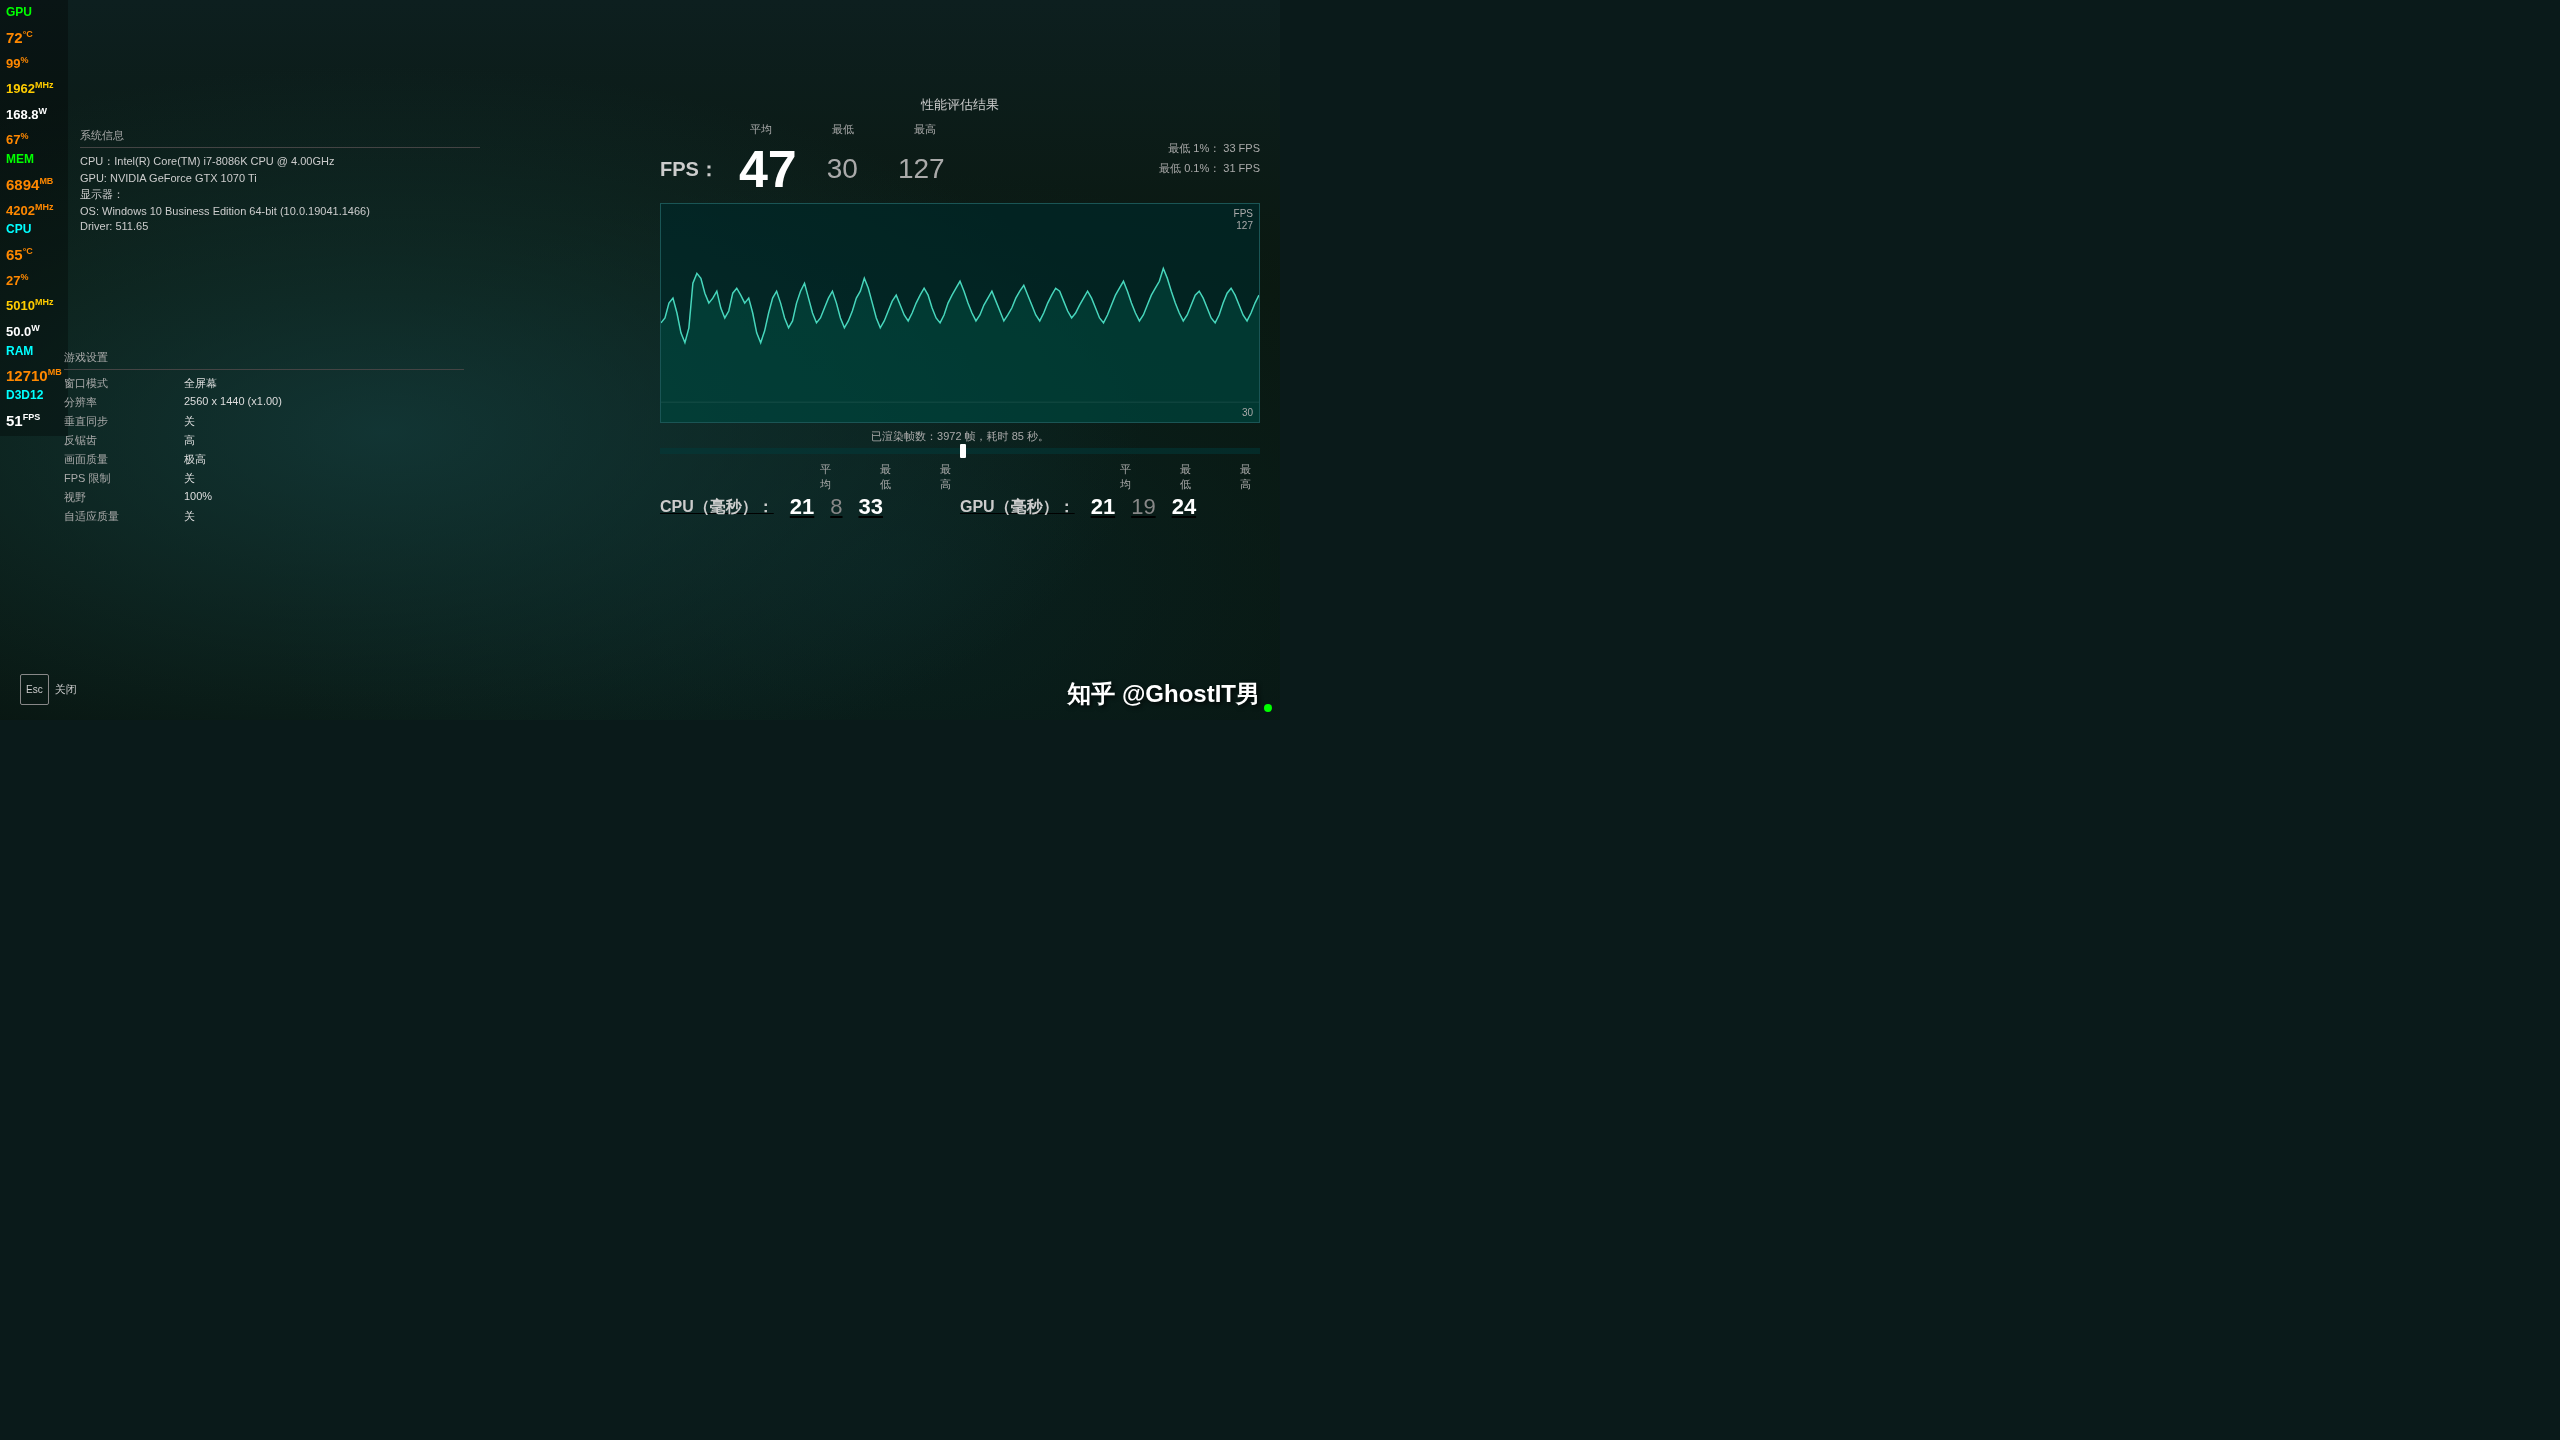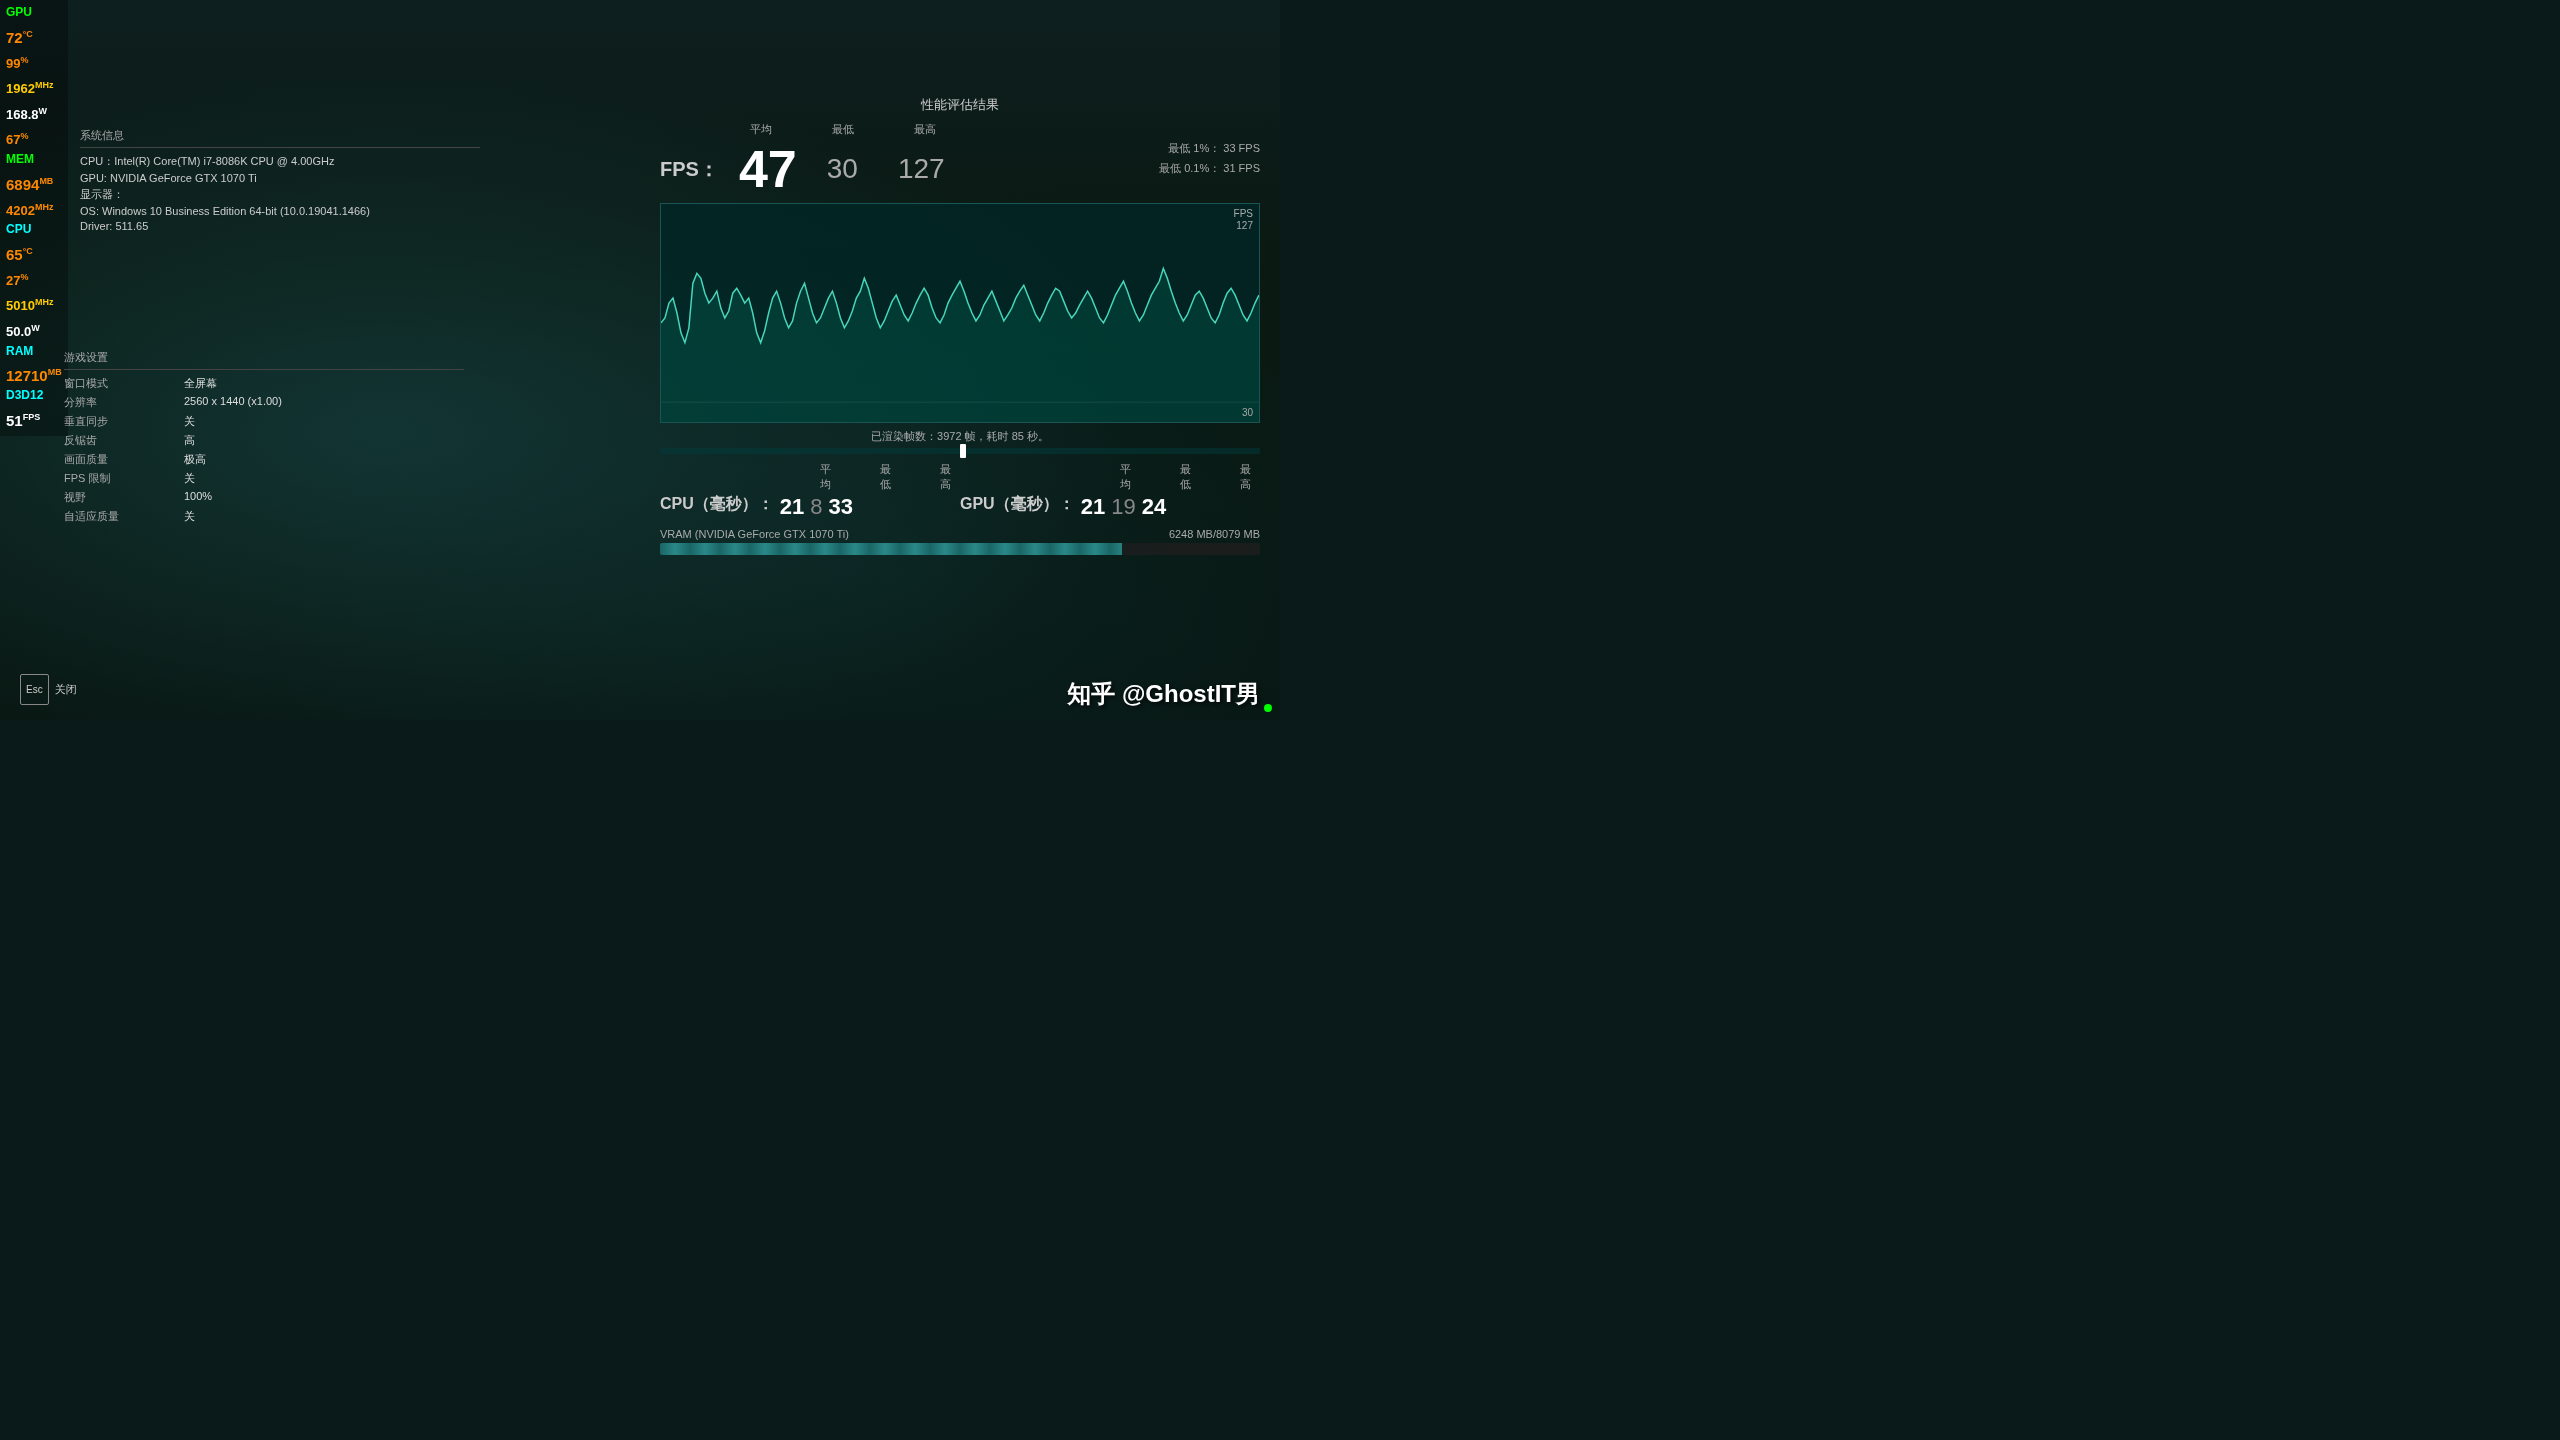--- a/index.html
+++ b/index.html
@@ -262,22 +262,23 @@
     
     .timing-panel {
       display: flex;
       padding: 0 20px;
       margin-top: 8px;
       justify-content: space-around;
     }
 
     .timing-row {
       display: flex;
-      align-items: flex-start;
-      gap: 6px;
+      align-items: center;
+      gap: 16px;
+      text-decoration: underline;
     }
 
     .timing-label {
       color: #cccccc;
       font-size: 16px;
       font-weight: bold;
     }
 
     .timing-value {
       font-size: 22px;
@@ -553,29 +554,20 @@
       </div>
       <div class="timing-row">
         <span class="timing-label">GPU（毫秒）：</span>
         <span class="timing-value">21</span>
         <span class="timing-value-small">19</span>
         <span class="timing-value">24</span>
       </div>
     </div>
   </div>
 
-  <div class="vram-panel">
-    <div class="vram-header">
-      <span>VRAM (NVIDIA GeForce GTX 1070 Ti)</span>
-      <span>6248 MB/8079 MB</span>
-    </div>
-    <div class="vram-bar-container">
-      <div class="vram-bar-fill" id="vram-fill" style="width: 77%;"></div>
-    </div>
-  </div>
 </div>
 
 <div class="esc-close">
   <span class="esc-key">Esc</span>
   <span>关闭</span>
 </div>
 
 <div class="watermark">知乎 @GhostIT男</div>
 <div class="status-dot"></div>
 

